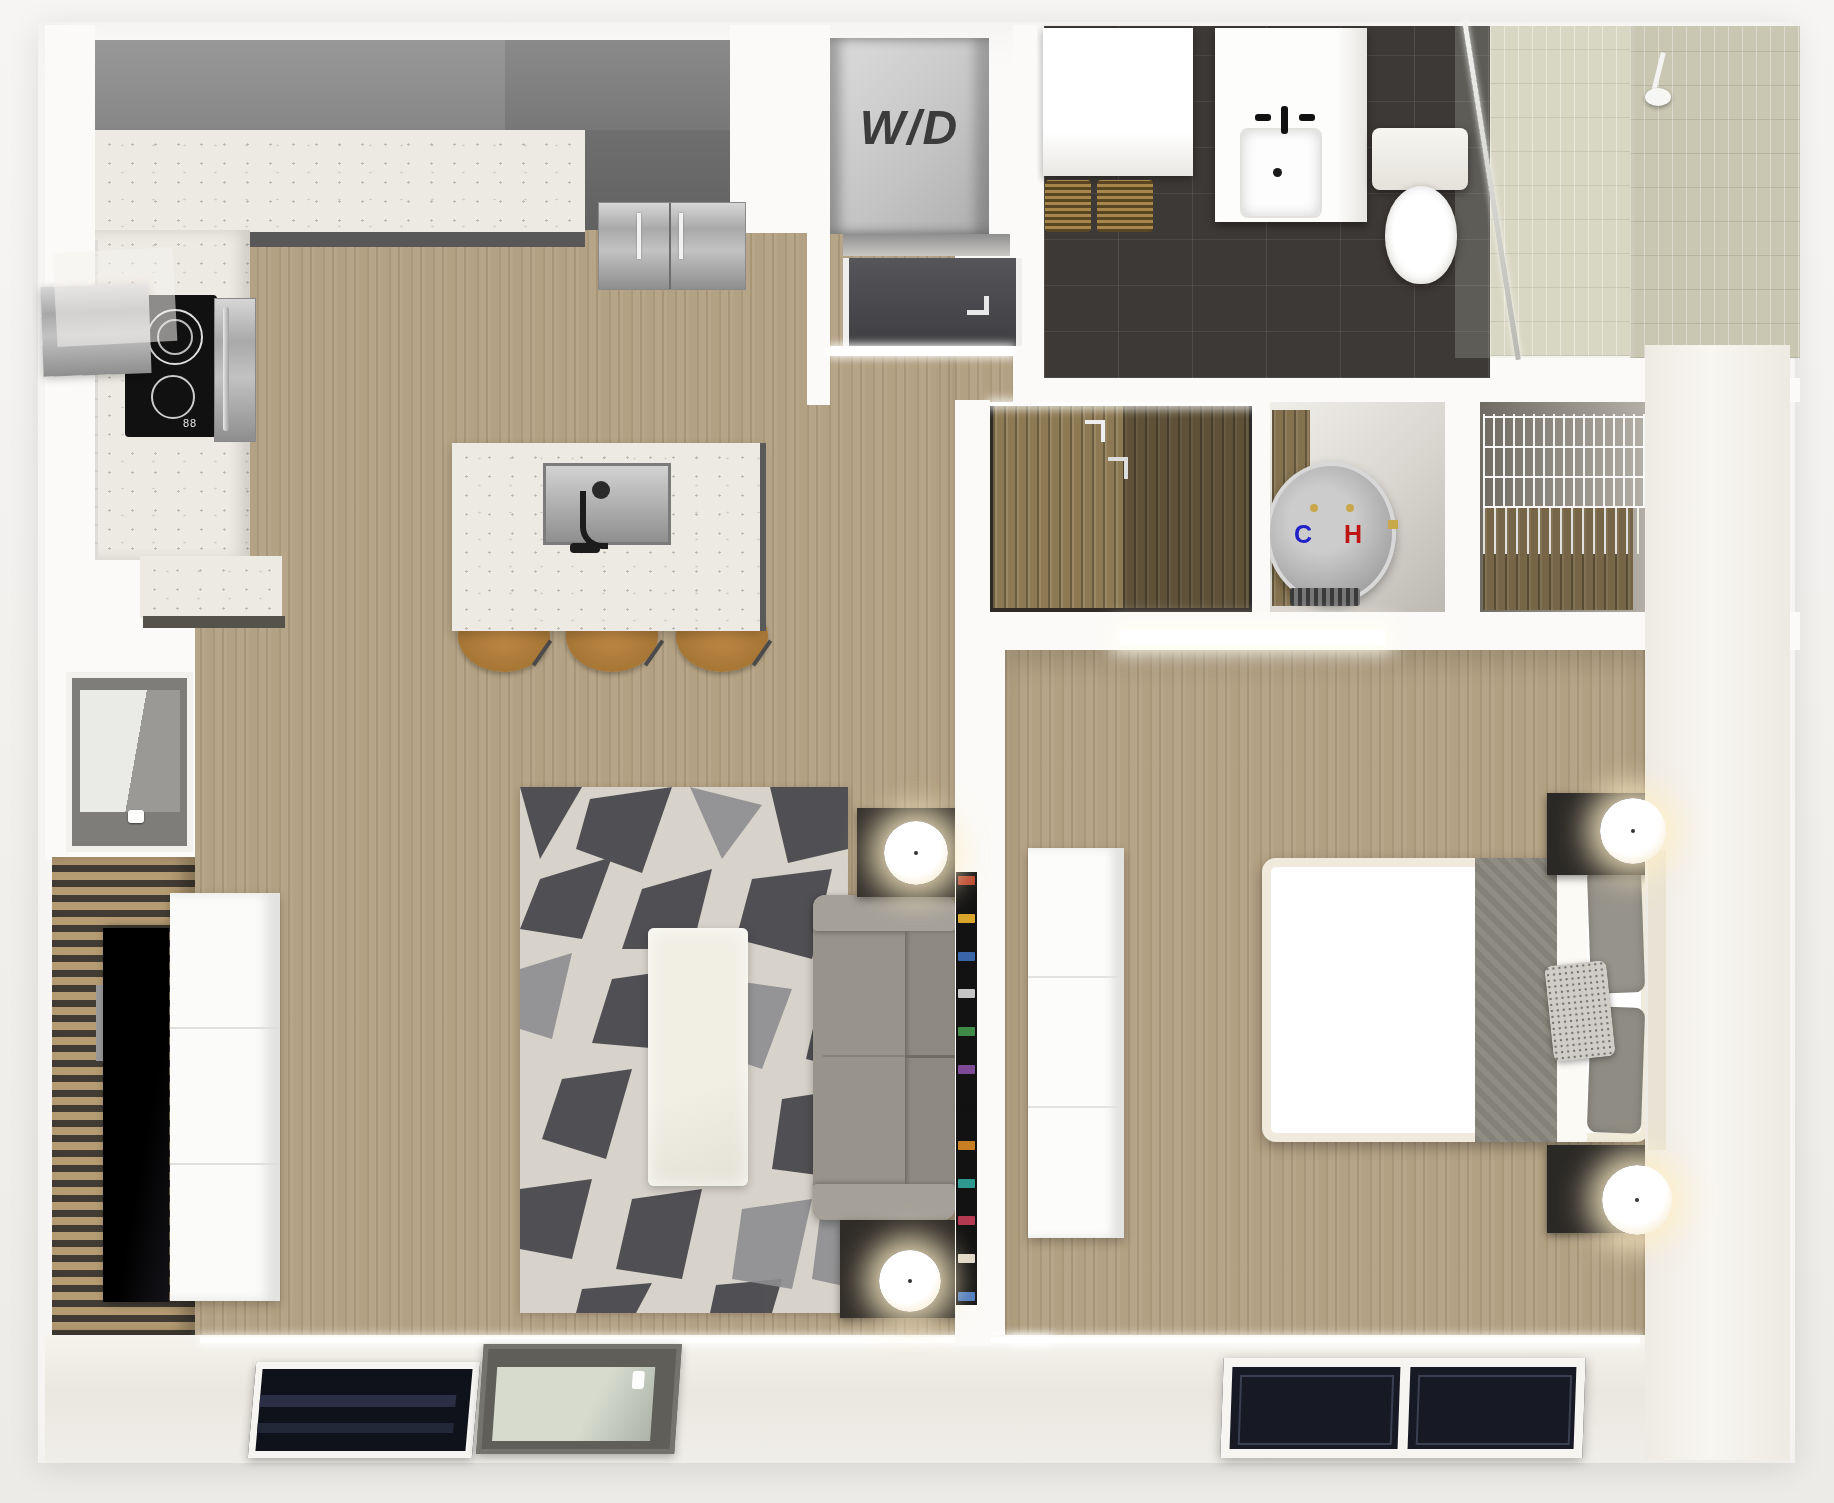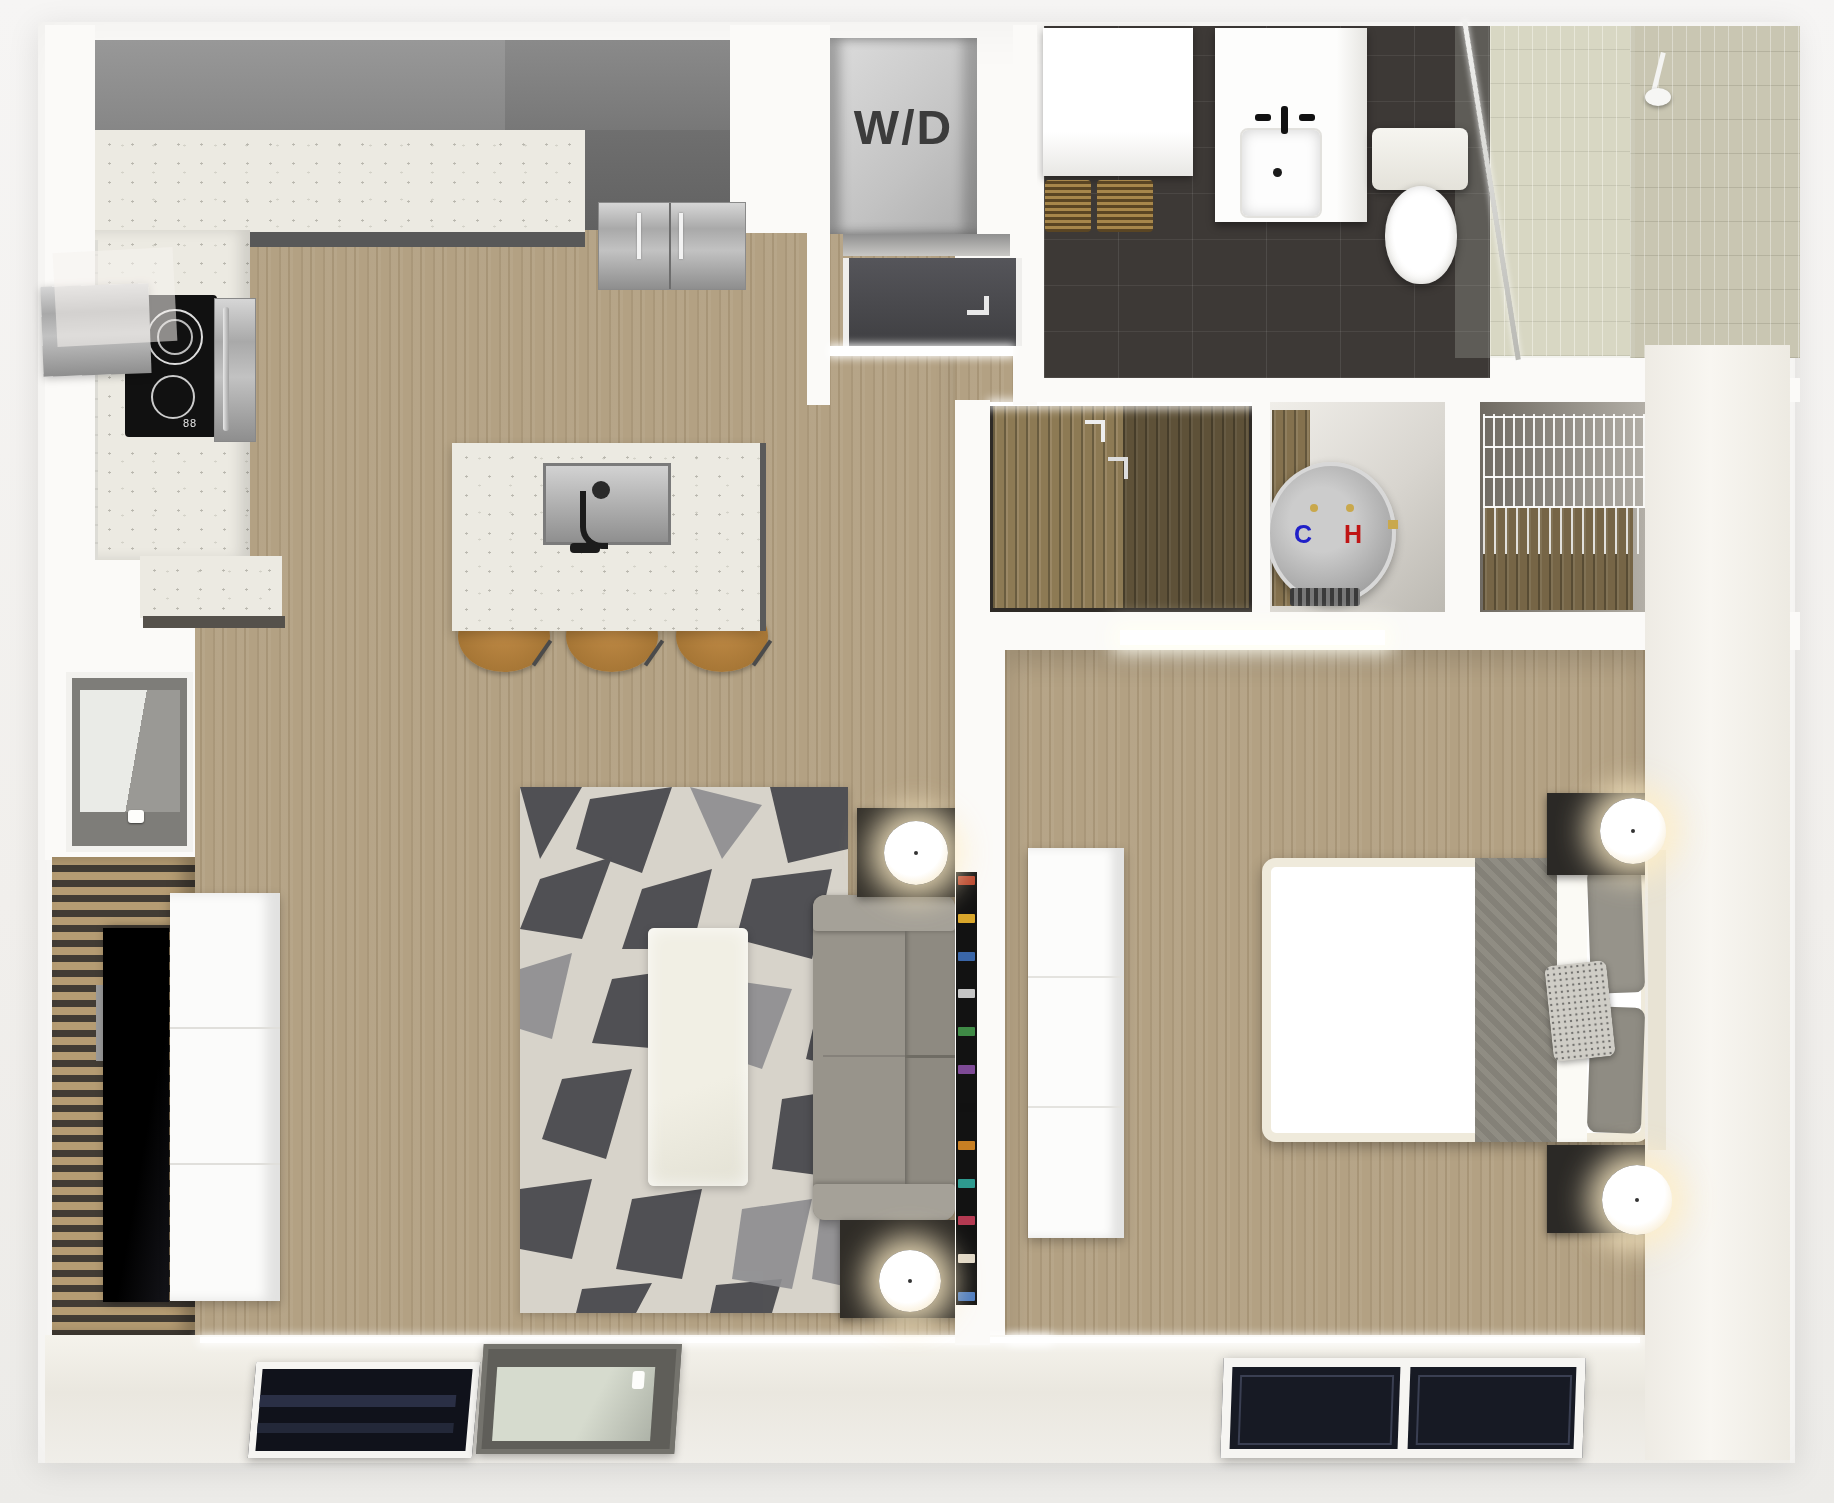--- a/index.html
+++ b/index.html
@@ -73,21 +73,21 @@
   <div class="abs" style="left:760px;top:638px;width:4px;height:30px;background:#4b4b4b;transform:rotate(35deg);z-index:2;"></div>
   <div class="abs speckle" style="left:452px;top:443px;width:308px;height:188px;z-index:2;box-shadow:6px 0 0 #5a5a5a,0 4px 10px rgba(0,0,0,.2);">
     <div class="abs" style="left:91px;top:20px;width:122px;height:76px;background:linear-gradient(180deg,#d2d2d2,#8f8f8f);border:3px solid #7b7b7b;"></div>
     <div class="abs" style="left:140px;top:38px;width:18px;height:18px;background:#2a2a2a;border-radius:50%;"></div>
     <div class="abs" style="left:128px;top:48px;width:22px;height:52px;border-left:6px solid #1c1c1c;border-bottom:6px solid #1c1c1c;border-radius:0 0 0 22px;"></div>
     <div class="abs" style="left:118px;top:100px;width:30px;height:10px;background:#1c1c1c;border-radius:4px;"></div>
   </div>
 
   <div class="abs wall" style="left:807px;top:25px;width:23px;height:380px;z-index:4;"></div>
   <div class="abs wall" style="left:1013px;top:25px;width:24px;height:380px;z-index:4;"></div>
-  <div class="abs" style="left:830px;top:38px;width:147px;height:196px;background:linear-gradient(135deg,#dcdcdc 0%,#c3c3c3 60%,#aeaeae 100%);z-index:3;box-shadow:inset 10px 0 12px rgba(0,0,0,.28), inset -14px 0 12px rgba(0,0,0,.22);">
+  <div class="abs" style="left:830px;top:38px;width:159px;height:196px;background:linear-gradient(135deg,#dcdcdc 0%,#c3c3c3 60%,#aeaeae 100%);z-index:3;box-shadow:inset 10px 0 12px rgba(0,0,0,.28), inset -14px 0 12px rgba(0,0,0,.22);font-style:italic;">
     <div class="abs label" style="left:0;top:62px;width:100%;text-align:center;font-size:48px;letter-spacing:2px;color:#3c3c3c;">W/D</div>
   </div>
   <div class="abs" style="left:843px;top:234px;width:167px;height:22px;background:linear-gradient(180deg,#8f8f8f,#c9c8c5);z-index:3;"></div>
   <div class="abs" style="left:843px;top:258px;width:167px;height:88px;background:linear-gradient(180deg,#55555a,#3f3f42);z-index:5;border-left:6px solid #efeeec;border-right:6px solid #efeeec;">
     <div class="abs" style="left:118px;top:52px;width:22px;height:5px;background:#e8e8e8;"></div>
     <div class="abs" style="left:135px;top:38px;width:5px;height:19px;background:#e8e8e8;"></div>
   </div>
   <div class="abs" style="left:830px;top:346px;width:183px;height:10px;background:#ffffff;box-shadow:0 0 8px 2px rgba(255,255,255,.9);z-index:5;"></div>
 
   <div class="abs tileDark" style="left:1044px;top:26px;width:446px;height:352px;z-index:1;"></div>

